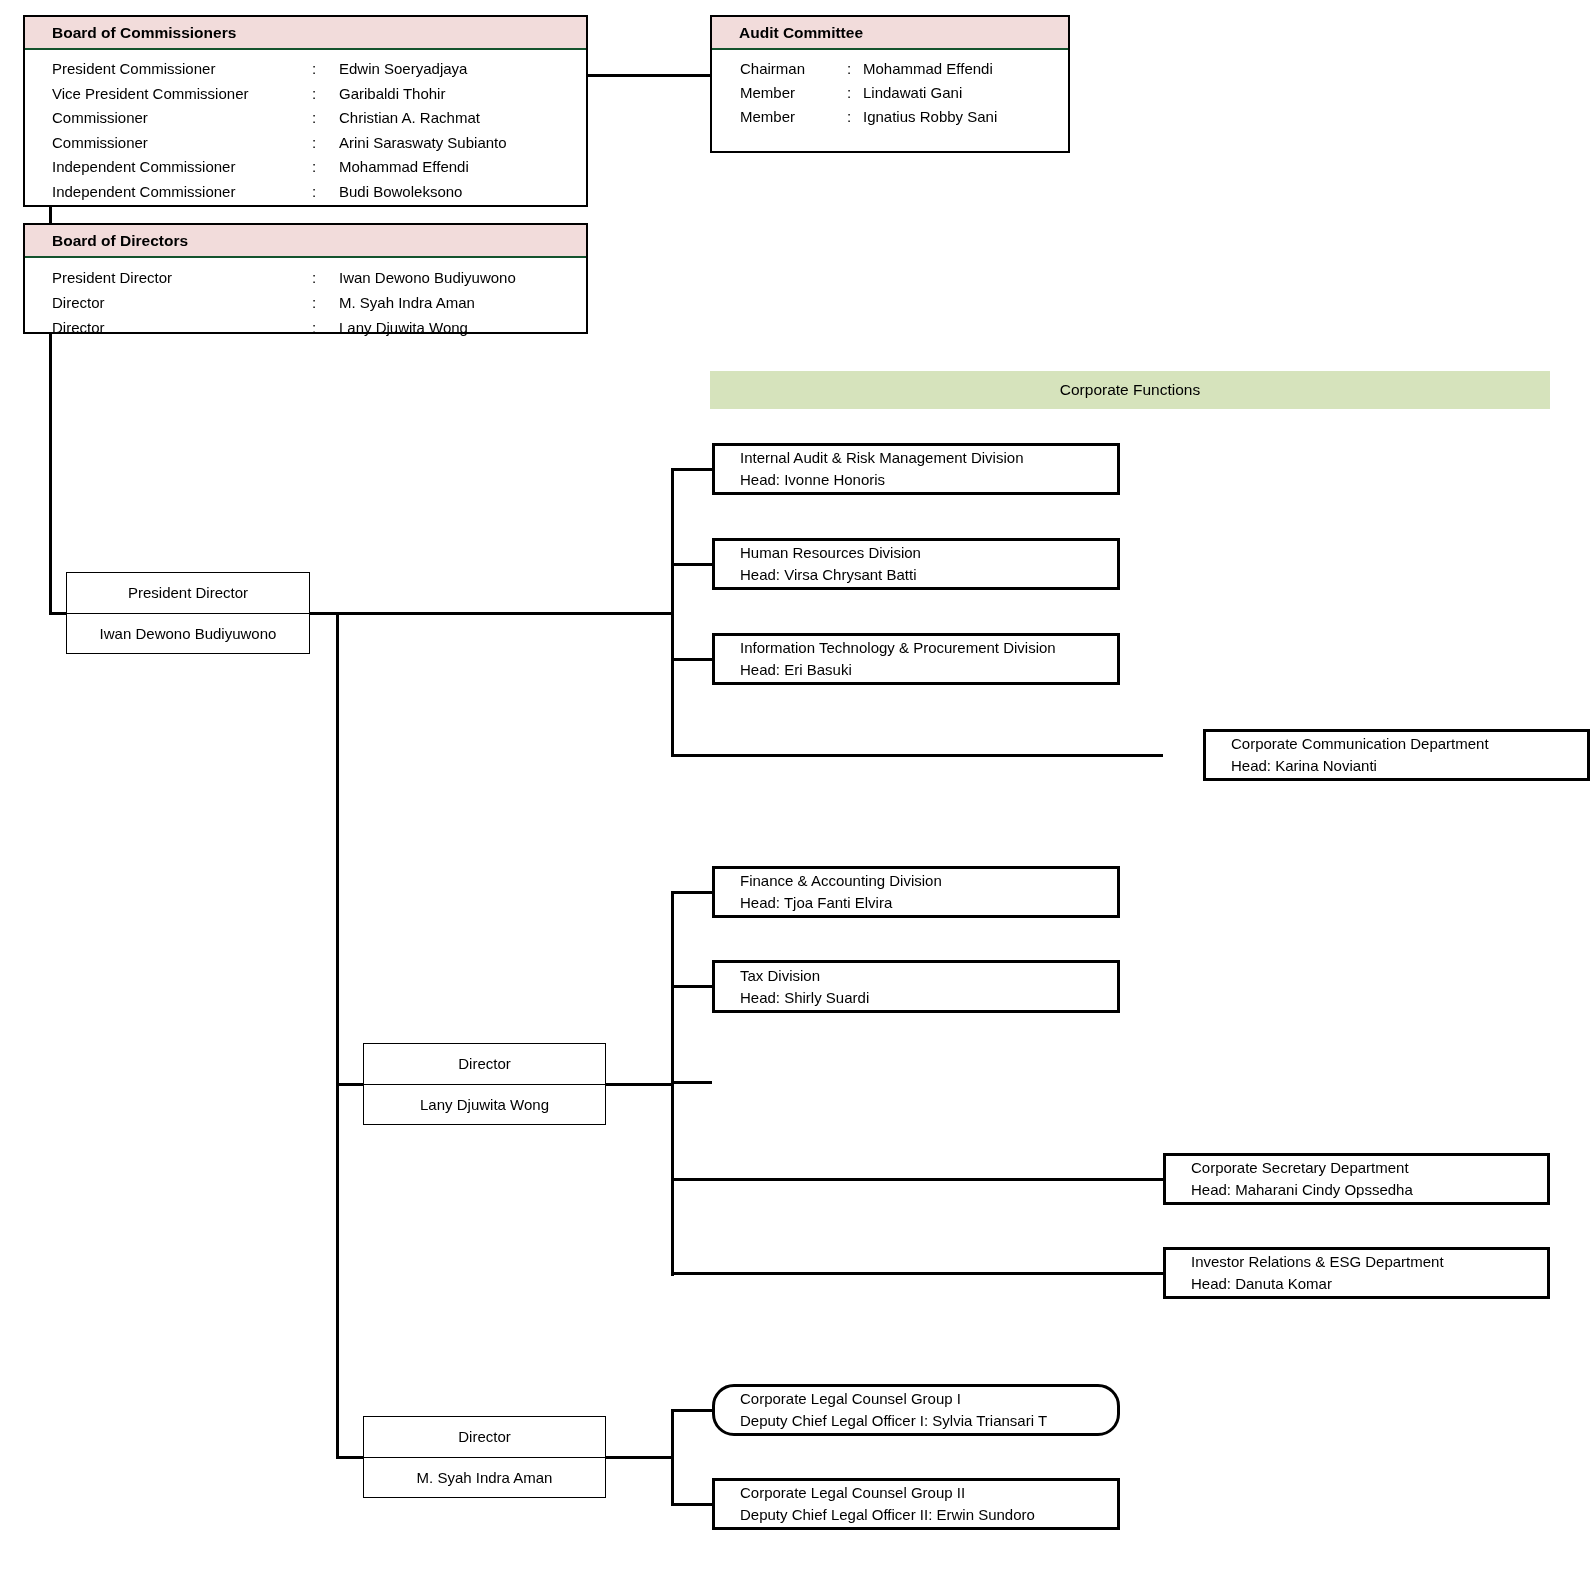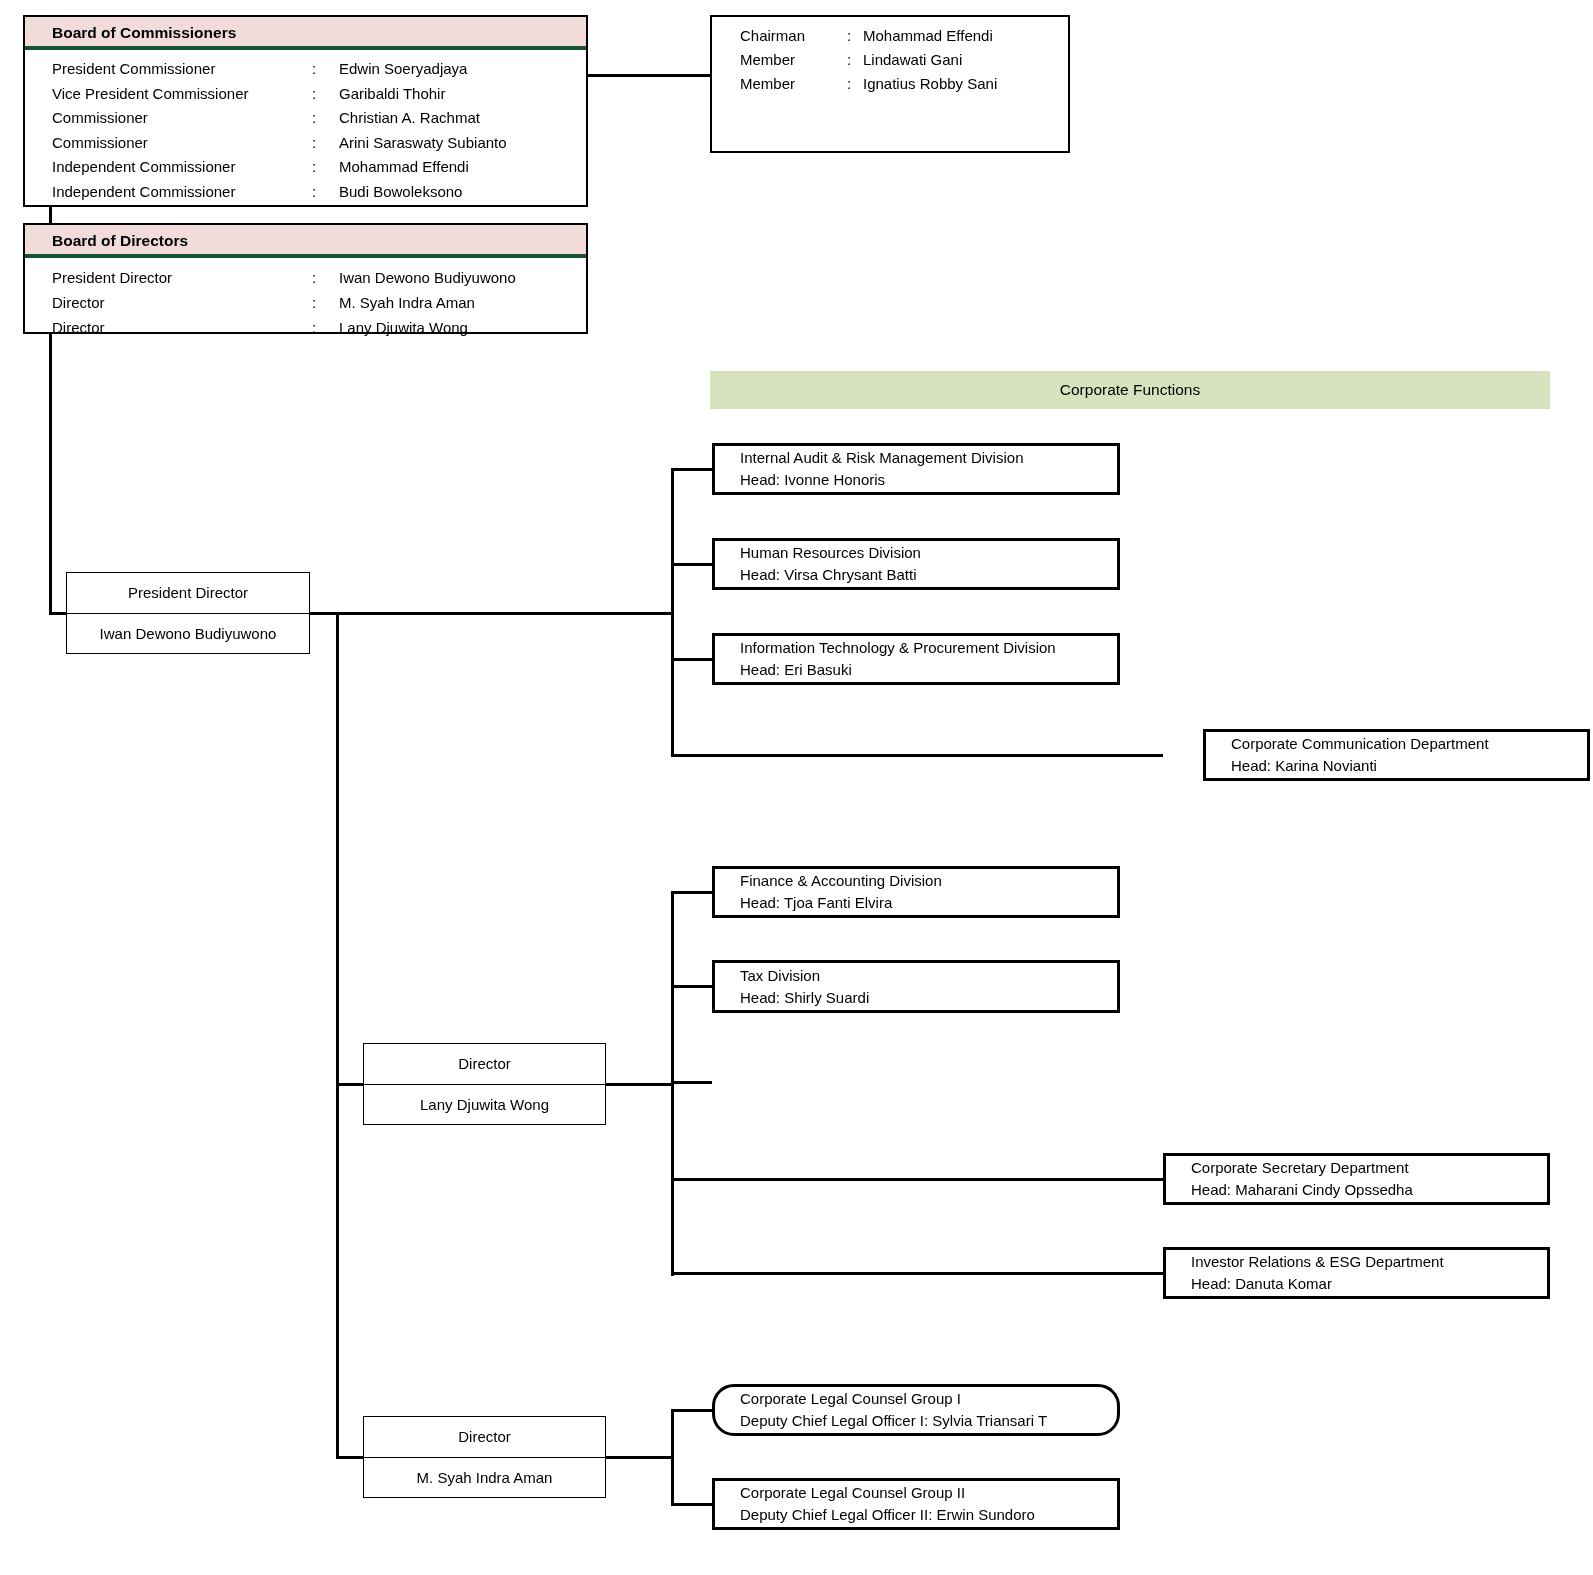--- a/index.html
+++ b/index.html
@@ -15,21 +15,21 @@
   .board-box{
     position:absolute;
     border:2px solid #000;
     background:#fff;
     box-sizing:border-box;
   }
   .board-header{
     height:33px;
     line-height:31px;
     background:#F2DCDB;
-    border-bottom:4px solid #14532d;
+    border-bottom:2px solid #14532d;
     font-weight:bold;
     font-size:15.5px;
     padding-left:27px;
     box-sizing:border-box;
   }
   .board-rows{padding-top:7px;}
   .mrow{display:flex;font-size:15px;}
   .boc .mrow{line-height:24.5px;}
   .bod .mrow{line-height:25px;}
   .aud .mrow{line-height:24px;}
@@ -107,20 +107,21 @@
       </div>
       <div class="mrow">
         <span class="mrole">Independent Commissioner</span>
           <span class="mcolon">:</span>
           <span class="mname">Budi Bowoleksono</span>
       </div>
     </div>
   </div>
 
   <div class="board-box aud" style="left:710px;top:15px;width:360px;height:138px;">
+    <div class="board-header">Audit Committee</div>
     <div class="board-rows">
       <div class="mrow">
         <span class="mrole">Chairman</span>
           <span class="mcolon">:</span>
           <span class="mname">Mohammad Effendi</span>
       </div>
       <div class="mrow">
         <span class="mrole">Member</span>
           <span class="mcolon">:</span>
           <span class="mname">Lindawati Gani</span>

